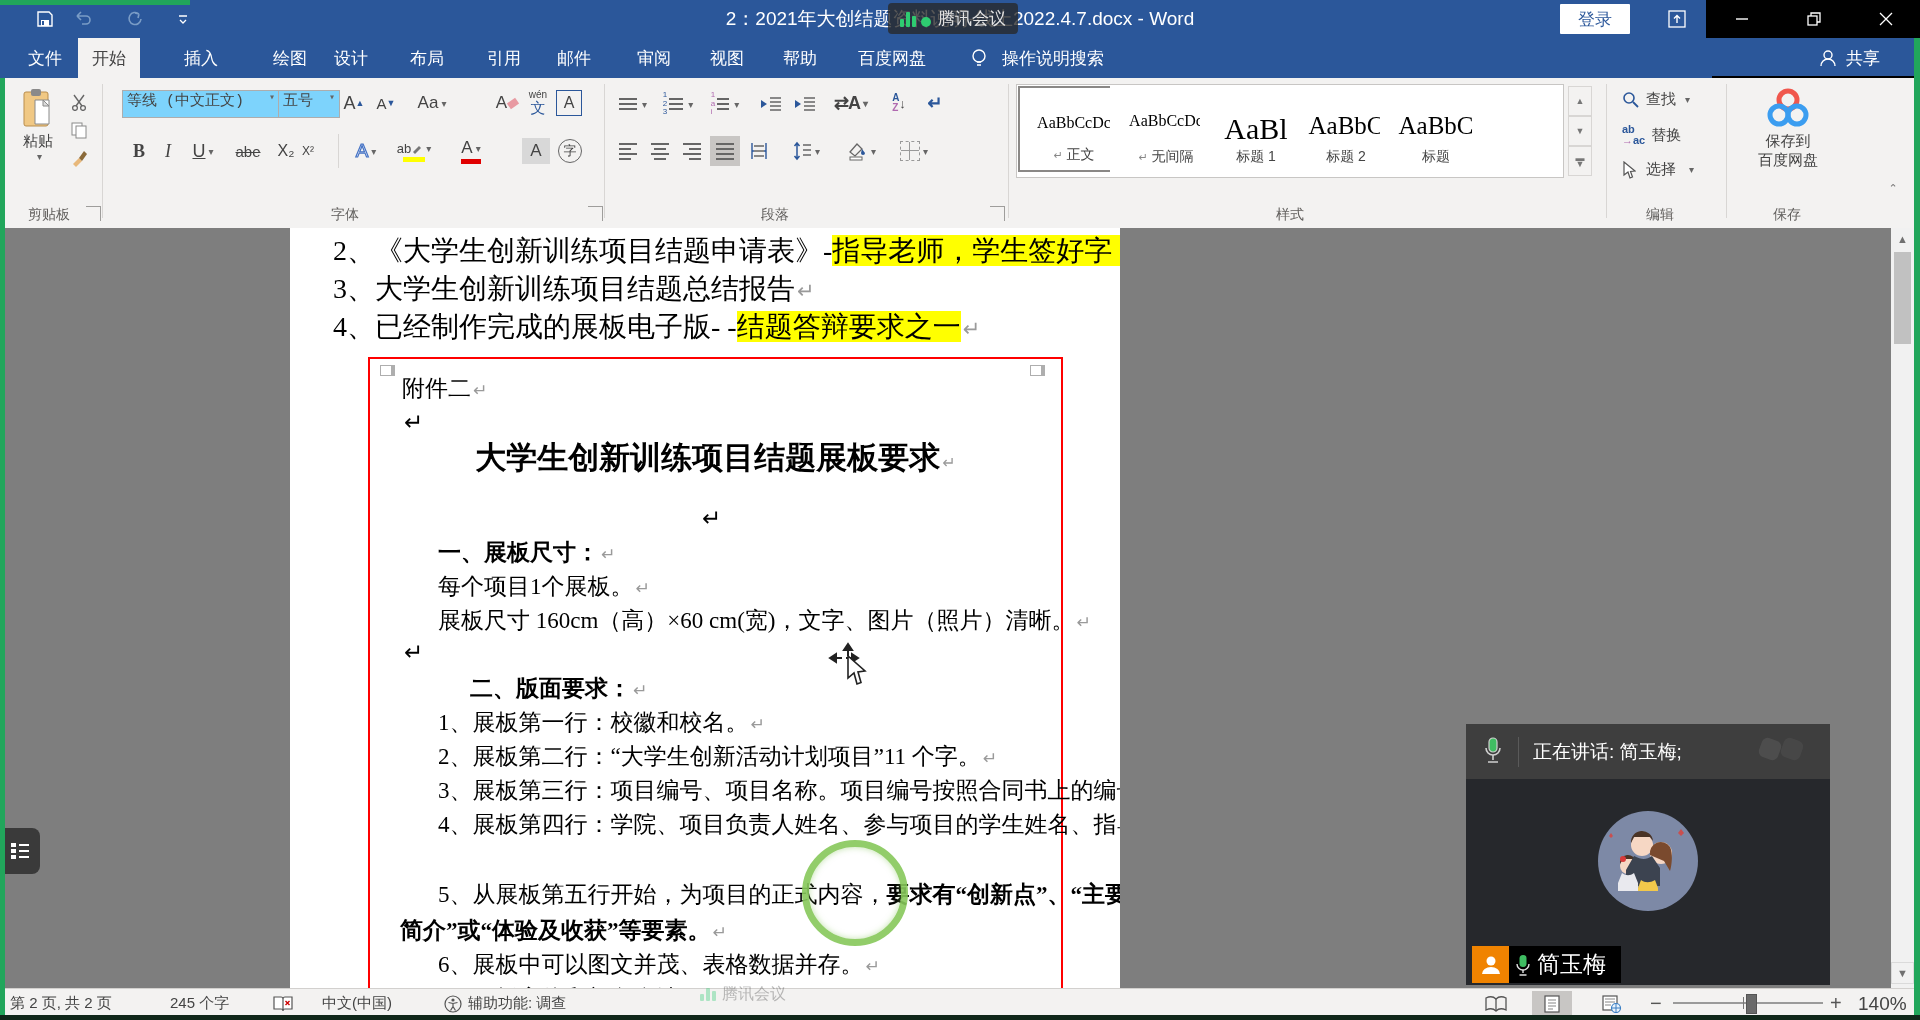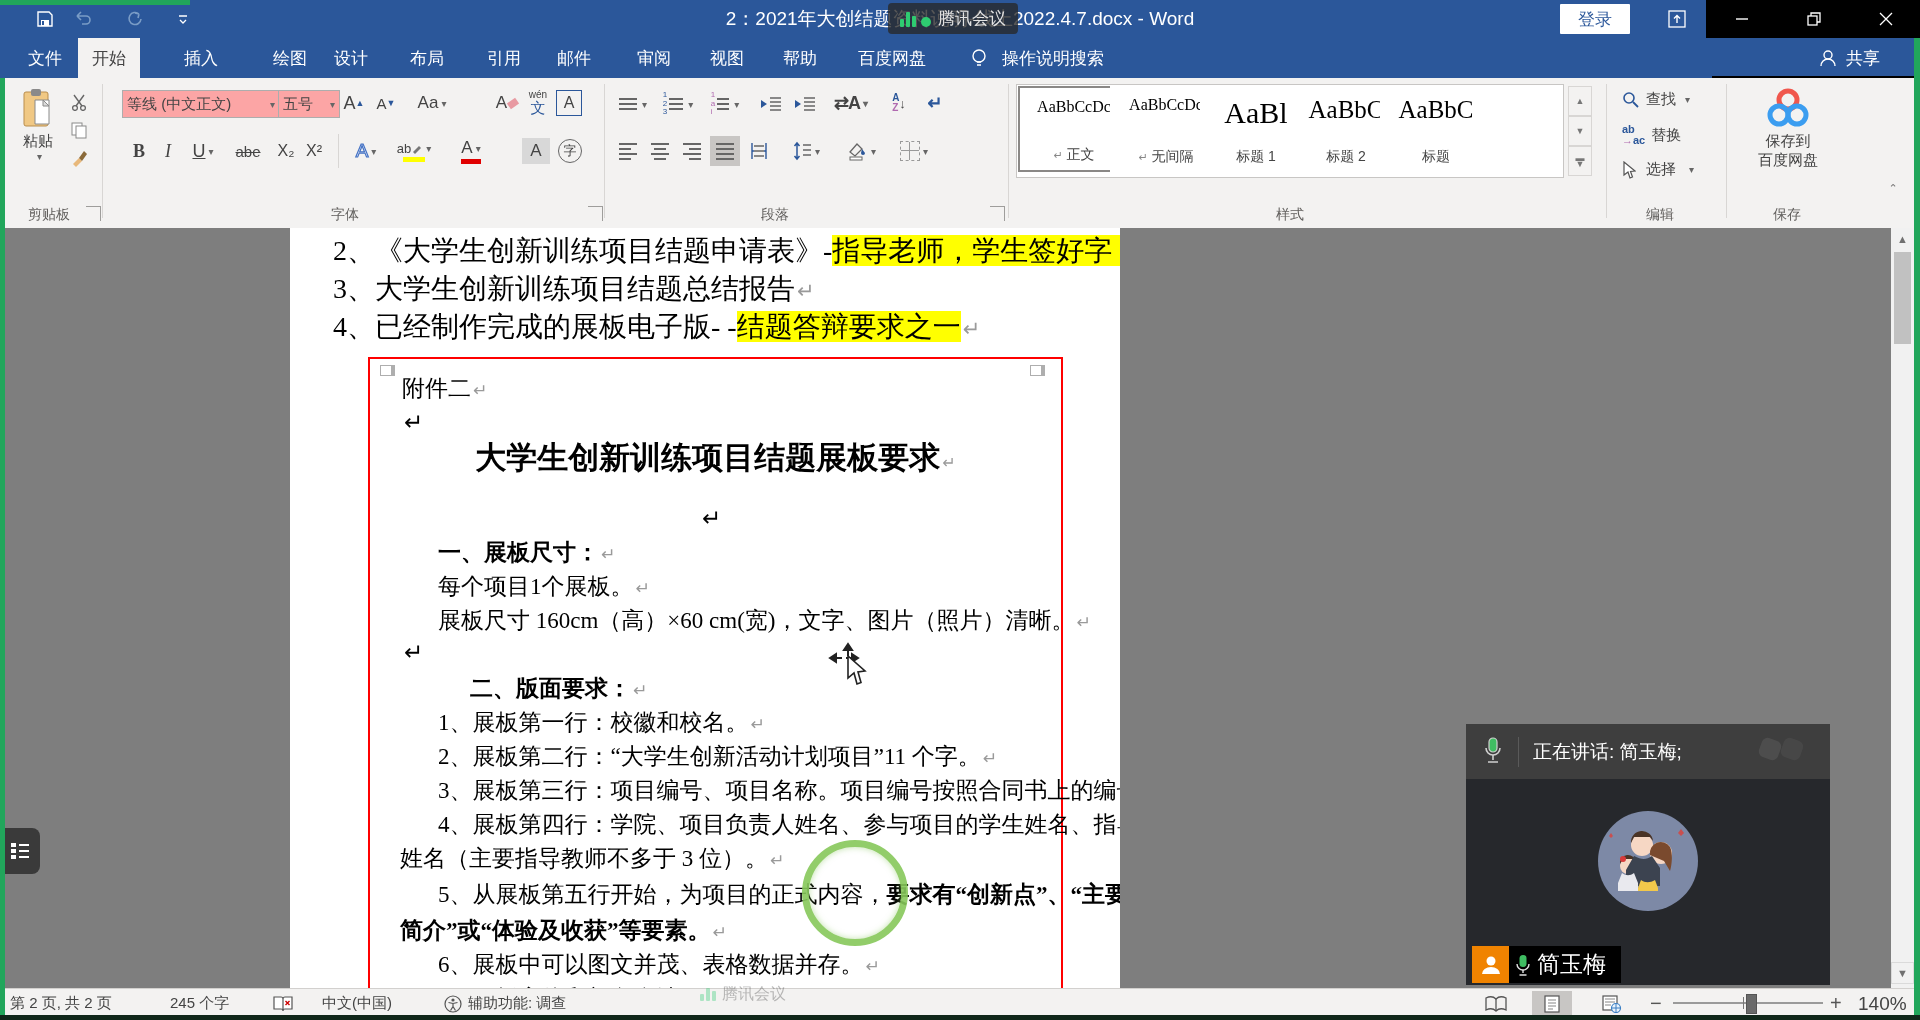--- a/index.html
+++ b/index.html
@@ -19,27 +19,27 @@
   .winbtn{top:0;width:60px;height:38px;color:#fff;display:flex;align-items:center;justify-content:center;font-size:16px;}
   
   #tabrow{left:0;top:38px;width:1920px;height:40px;background:#2b579a;}
   .tab{top:0;height:40px;display:flex;align-items:center;justify-content:center;color:#fff;font-size:17px;padding:0 14px;}
   .tab.active{background:#f3f2f1;color:#444;}
   
   #ribbon{left:0;top:78px;width:1920px;height:150px;background:#f3f2f1;border-bottom:1px solid #d2d0ce;color:#444;font-size:15px;}
   .gdiv{top:6px;width:1px;height:134px;background:#d8d6d4;}
   .glabel{top:128px;font-size:14px;color:#605e5c;text-align:center;}
   .launcher{top:128px;width:14px;height:14px;border-left:1px solid #8a8886;border-bottom:1px solid #8a8886;transform:rotate(180deg);opacity:.8;}
-  .combo{background:#fca5a5;border:1px solid #adadad;display:flex;align-items:center;justify-content:space-between;padding:0 4px;font-size:15px;height:26px;}
+  .combo{background:#7dd3fc;border:1px solid #adadad;display:flex;justify-content:space-between;padding:0 4px;font-size:15px;height:26px;font-family:Liberation Mono, monospace;}
   .chev{font-size:10px;color:#666;margin-left:3px;}
   .rbtn{display:flex;align-items:center;justify-content:center;color:#444;}
   .bars{display:flex;flex-direction:column;gap:3px;}
   .bars i{display:block;height:2px;background:#666;}
   .selbtn{background:#c8c6c4;}
-  .stylecard{top:8px;width:112px;height:86px;display:flex;flex-direction:column;align-items:center;justify-content:space-between;padding:10px 2px 6px 2px;box-sizing:border-box;background:#fff;}
+  .stylecard{top:8px;width:112px;height:86px;display:flex;flex-direction:column;align-items:center;justify-content:space-between;padding:26px 2px 6px 2px;box-sizing:border-box;background:#fff;}
   .stylecard .prev{white-space:nowrap;color:#000;font-family:"Liberation Serif",serif;}
   .stylecard .slab{font-size:14px;color:#444;white-space:nowrap;}
   
   #docarea{left:0;top:228px;width:1920px;height:760px;background:#7e7e7e;overflow:hidden;}
   #page{left:290px;top:0;width:830px;height:760px;background:#fff;overflow:hidden;}
   .docline{white-space:nowrap;font-family:"Liberation Serif",serif;font-size:28px;color:#000;}
   .hl{background:#ffff00;}
   .pilcrow{color:#9a9a9a;font-size:.75em;margin-left:2px;}
   #redbox{left:78px;top:129px;width:695px;height:700px;border:2px solid #ff0000;box-sizing:border-box;}
   .boxline{white-space:nowrap;font-family:"Liberation Serif",serif;font-size:23px;color:#000;}
@@ -228,21 +228,21 @@
     <div class="abs rbtn" style="left:126px;top:60px;width:26px;height:26px;font-weight:bold;font-size:18px;font-family:'Liberation Serif',serif;">B</div>
     <div class="abs rbtn" style="left:156px;top:60px;width:24px;height:26px;font-style:italic;font-size:18px;font-family:'Liberation Serif',serif;">I</div>
     <div class="abs rbtn" style="left:184px;top:60px;width:38px;height:26px;font-size:18px;">
         <span style="text-decoration:underline;">U</span>
         <span class="chev">▾</span>
       </div>
     <div class="abs rbtn" style="left:230px;top:60px;width:36px;height:26px;font-size:15px;">
         <span style="text-decoration:line-through;">abe</span>
       </div>
     <div class="abs rbtn" style="left:272px;top:60px;width:28px;height:26px;font-size:16px;">X₂</div>
-    <div class="abs rbtn" style="left:300px;top:60px;width:28px;height:26px;font-size:16px;">X²</div>
+    <div class="abs rbtn" style="left:294px;top:60px;width:28px;height:26px;font-size:12px;">X²</div>
     <div class="abs gdiv" style="left:338px;top:56px;height:34px;"></div>
     <div class="abs rbtn" style="left:348px;top:60px;width:36px;height:26px;font-size:19px;">
         <span style="color:#fff;-webkit-text-stroke:1.2px #4472c4;">A</span>
         <span class="chev">▾</span>
       </div>
     <div class="abs rbtn" style="left:392px;top:58px;width:44px;height:30px;flex-direction:column;">
       <span style="display:flex;align-items:center;">
           <span style="font-size:13px;">ab</span>
           <svg width="12" height="12" viewBox="0 0 12 12">
             <path d="M2 10 L8 4 L10 6 L4 12z" fill="#777"></path>
@@ -472,21 +472,20 @@
         <div class="abs boxline" style="left:68px;top:178px;font-weight:bold;"><span>一、展板尺寸：</span><span class="pilcrow" style="font-weight:normal;">↵</span></div>
         <div class="abs boxline" style="left:68px;top:212px;"><span>每个项目1个展板。</span><span class="pilcrow">↵</span></div>
         <div class="abs boxline" style="left:68px;top:246px;"><span>展板尺寸 160cm（高）×60 cm(宽)，文字、图片（照片）清晰。</span><span class="pilcrow">↵</span></div>
         <div class="abs boxline pilcrow" style="left:32px;top:280px;">↵</div>
 
         <div class="abs boxline" style="left:68px;top:314px;font-weight:bold;margin-left:32px;"><span>二、版面要求：</span><span class="pilcrow" style="font-weight:normal;">↵</span></div>
         <div class="abs boxline" style="left:68px;top:348px;"><span>1、展板第一行：校徽和校名。</span><span class="pilcrow">↵</span></div>
         <div class="abs boxline" style="left:68px;top:382px;"><span>2、展板第二行：“大学生创新活动计划项目”11 个字。</span><span class="pilcrow">↵</span></div>
         <div class="abs boxline" style="left:68px;top:416px;"><span>3、展板第三行：项目编号、项目名称。项目编号按照合同书上的编号。</span></div>
         <div class="abs boxline" style="left:68px;top:450px;"><span>4、展板第四行：学院、项目负责人姓名、参与项目的学生姓名、指导教师</span></div>
-        <div class="abs boxline" style="left:30px;top:484px;"><span>姓名（主要指导教师不多于 3 位）。</span><span class="pilcrow">↵</span></div>
         <div class="abs boxline" style="left:68px;top:520px;"><span>5、从展板第五行开始，为项目的正式内容，</span><b>要求有“创新点”、“主要成果</b></div>
         <div class="abs boxline" style="left:30px;top:556px;font-weight:bold;"><span>简介”或“体验及收获”等要素。</span><span class="pilcrow" style="font-weight:normal;">↵</span></div>
         <div class="abs boxline" style="left:68px;top:590px;"><span>6、展板中可以图文并茂、表格数据并存。</span><span class="pilcrow">↵</span></div>
         <div class="abs boxline" style="left:68px;top:624px;"><span>7、展板字体和颜色自选</span></div>
       </div>
     </div>
 
     <div class="abs" id="ring"></div>
     <div class="abs" style="left:828px;top:414px;">
       <svg width="42" height="46" viewBox="0 0 42 46">

